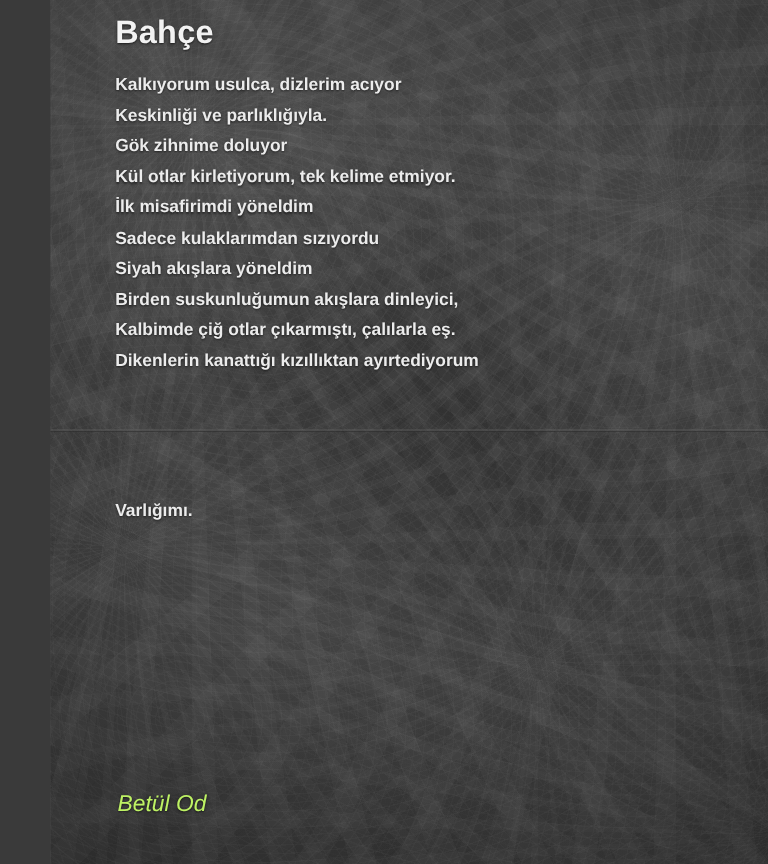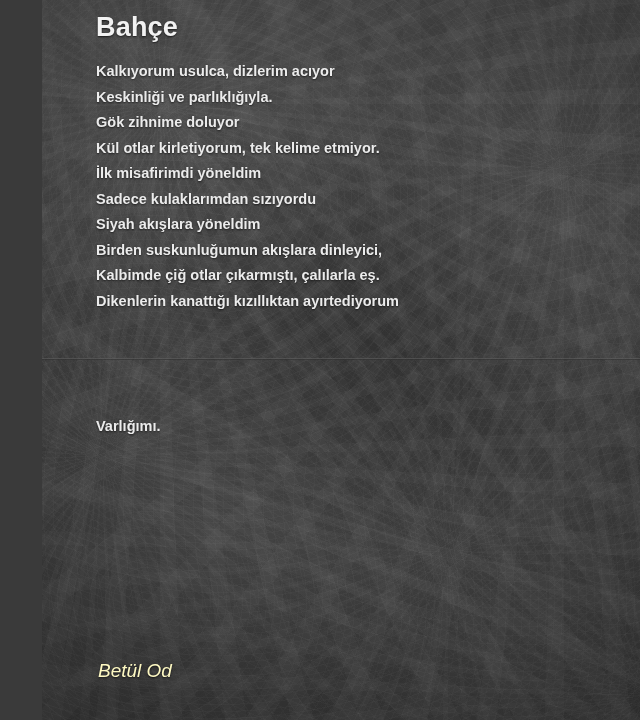--- a/index.html
+++ b/index.html
@@ -124,21 +124,21 @@
   .stanza-two .poem-line {
     font-size: 14.5px;
   }
 
   .author {
     position: absolute;
     left: 56px;
     top: 660px;
     font-size: 19px;
     font-style: italic;
-    color: #fef9c3;
+    color: #bef264;
     text-shadow: 0 1px 2px rgba(0,0,0,0.65);
   }
 </style>
 </head>
 <body>
 
 <div class="page">
   <div class="bg-base"></div>
   <div class="bg-fibers-a"></div>
   <div class="bg-fibers-b"></div>

